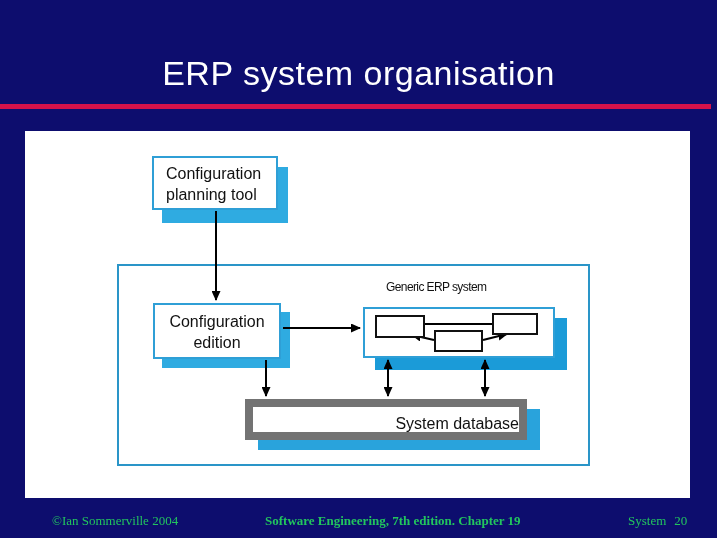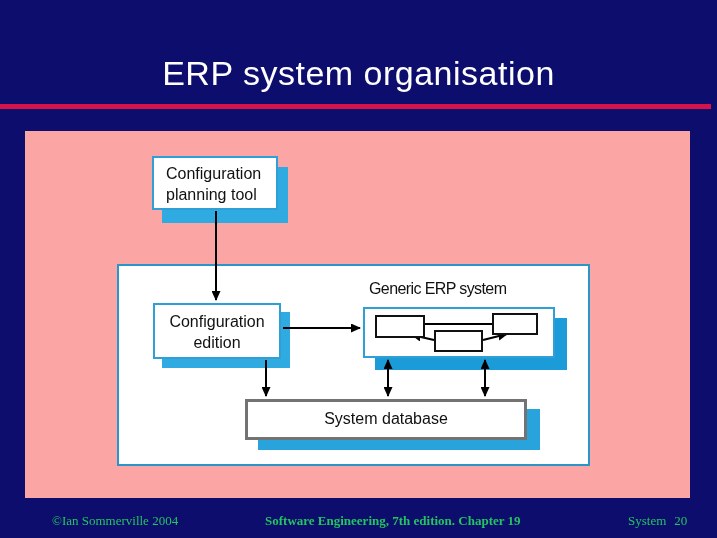--- a/index.html
+++ b/index.html
@@ -9,51 +9,51 @@
   }
   .title{
     position:absolute;top:50px;left:0;width:717px;height:46px;
     text-align:center;color:#ffffff;font-size:34px;font-weight:400;
     letter-spacing:0.5px;line-height:46px;white-space:nowrap;
   }
   .red-line{
     position:absolute;top:104px;left:0;width:711px;height:5px;background:#d5124a;
   }
   .canvas{
-    position:absolute;left:25px;top:131px;width:665px;height:367px;background:#fca5a5;
+    position:absolute;left:25px;top:131px;width:665px;height:367px;background:#ffffff;
   }
   
   .sbox{position:absolute;box-sizing:border-box;background:#ffffff;border:2px solid #2f9fd6;z-index:2;}
   .shadow{position:absolute;box-sizing:border-box;background:#2fabe1;z-index:1;}
   .shadow.dark{background:#1b9bd8;}
   
   .container-box{
     position:absolute;left:92px;top:133px;width:473px;height:202px;
     box-sizing:border-box;background:#ffffff;border:2px solid #2a95c8;z-index:0;
   }
   
   .planning{left:127px;top:25px;width:126px;height:54px;
     font-size:16px;color:#111;line-height:21px;padding:5px 0 0 12px;}
   .planning-sh{left:137px;top:36px;width:126px;height:56px;}
   
   .configdb{left:128px;top:172px;width:128px;height:56px;
     font-size:16px;color:#111;line-height:21px;padding-top:6px;text-align:center;}
   .configdb-sh{left:137px;top:181px;width:128px;height:56px;}
   
-  .generic-label{position:absolute;left:344px;top:149px;font-size:16px;color:#111;
+  .generic-label{position:absolute;left:361px;top:149px;font-size:12px;color:#111;
     letter-spacing:-0.6px;z-index:3;white-space:nowrap;}
   .generic{left:338px;top:176px;width:192px;height:51px;}
   .generic-sh{left:350px;top:187px;width:192px;height:52px;}
   .module{position:absolute;box-sizing:border-box;background:#ffffff;border:2px solid #111;z-index:4;}
   .mod-left{left:350px;top:184px;width:50px;height:23px;}
   .mod-center{left:409px;top:199px;width:49px;height:22px;}
   .mod-right{left:467px;top:182px;width:46px;height:22px;}
   
-  .systemdb{left:220px;top:268px;width:282px;height:41px;border:3px solid #737373;
-    font-size:16px;color:#111;text-align:center;line-height:34px;}
+  .systemdb{left:220px;top:268px;width:282px;height:41px;border:8px solid #737373;
+    font-size:16px;color:#111;text-align:right;line-height:34px;}
   .systemdb-sh{left:233px;top:278px;width:282px;height:41px;background:#29a3dc;}
   .arrows{position:absolute;left:0;top:0;width:665px;height:367px;z-index:3;pointer-events:none;}
   .footer{position:absolute;left:0;top:512px;width:717px;height:20px;
     font-family:"Liberation Serif",serif;font-size:13px;color:#22c55e;}
   .footer .copyright{position:absolute;left:52px;top:1px;}
   .footer .book{position:absolute;left:265px;top:1px;font-weight:bold;}
   .footer .slide-num{position:absolute;left:628px;top:1px;}
   .footer .slide-num .num{margin-left:8px;}
 </style>
 </head>

